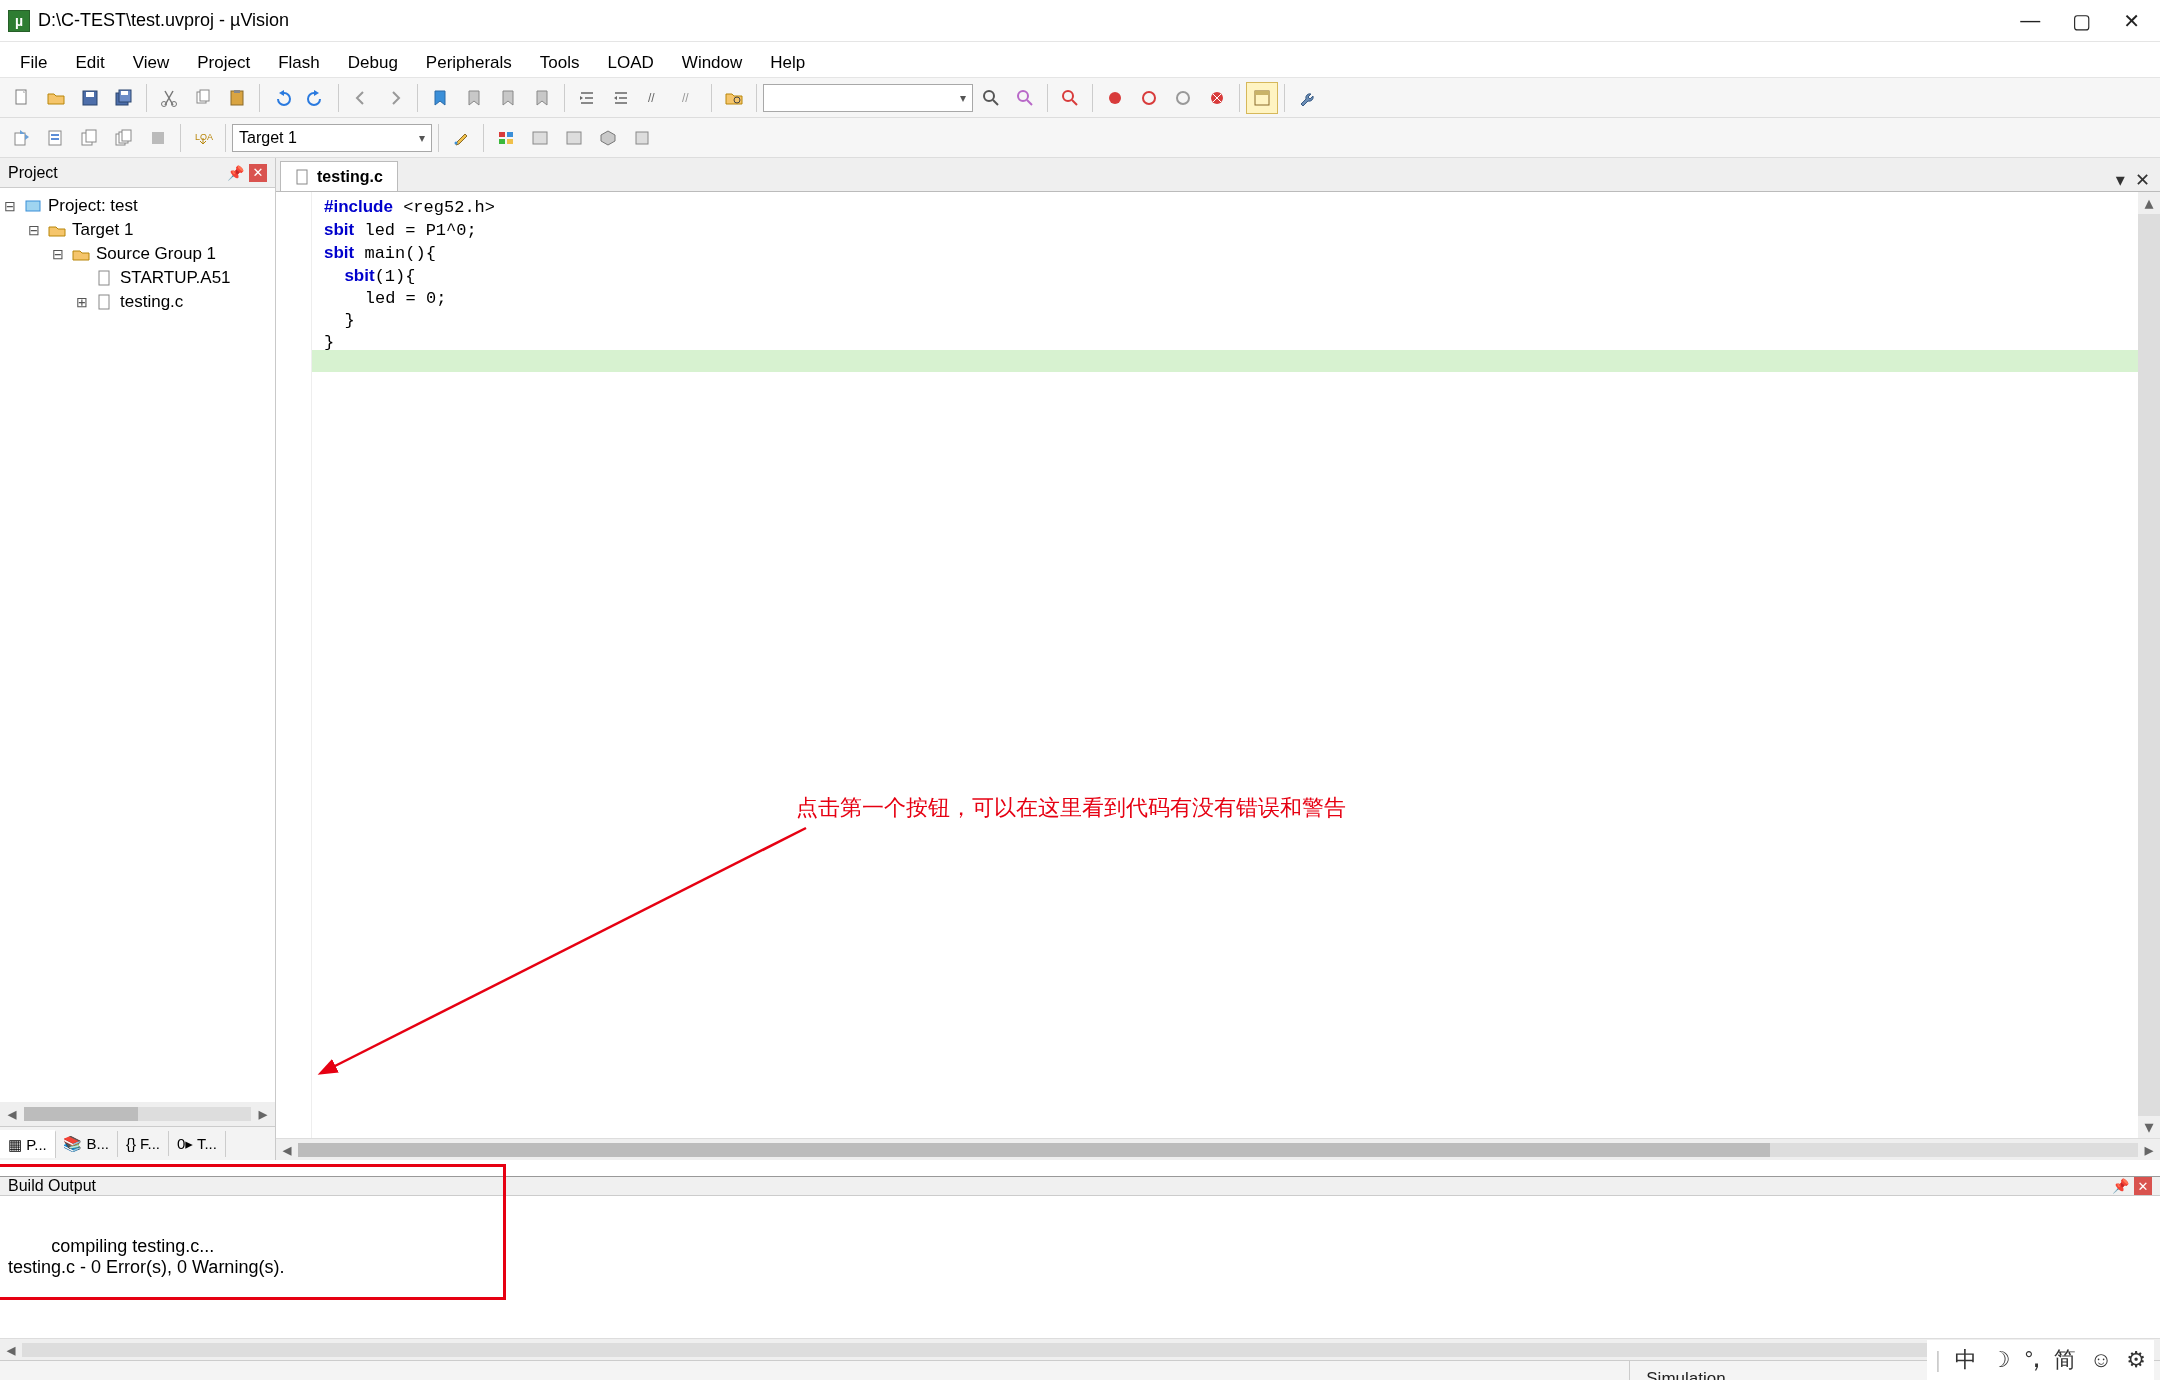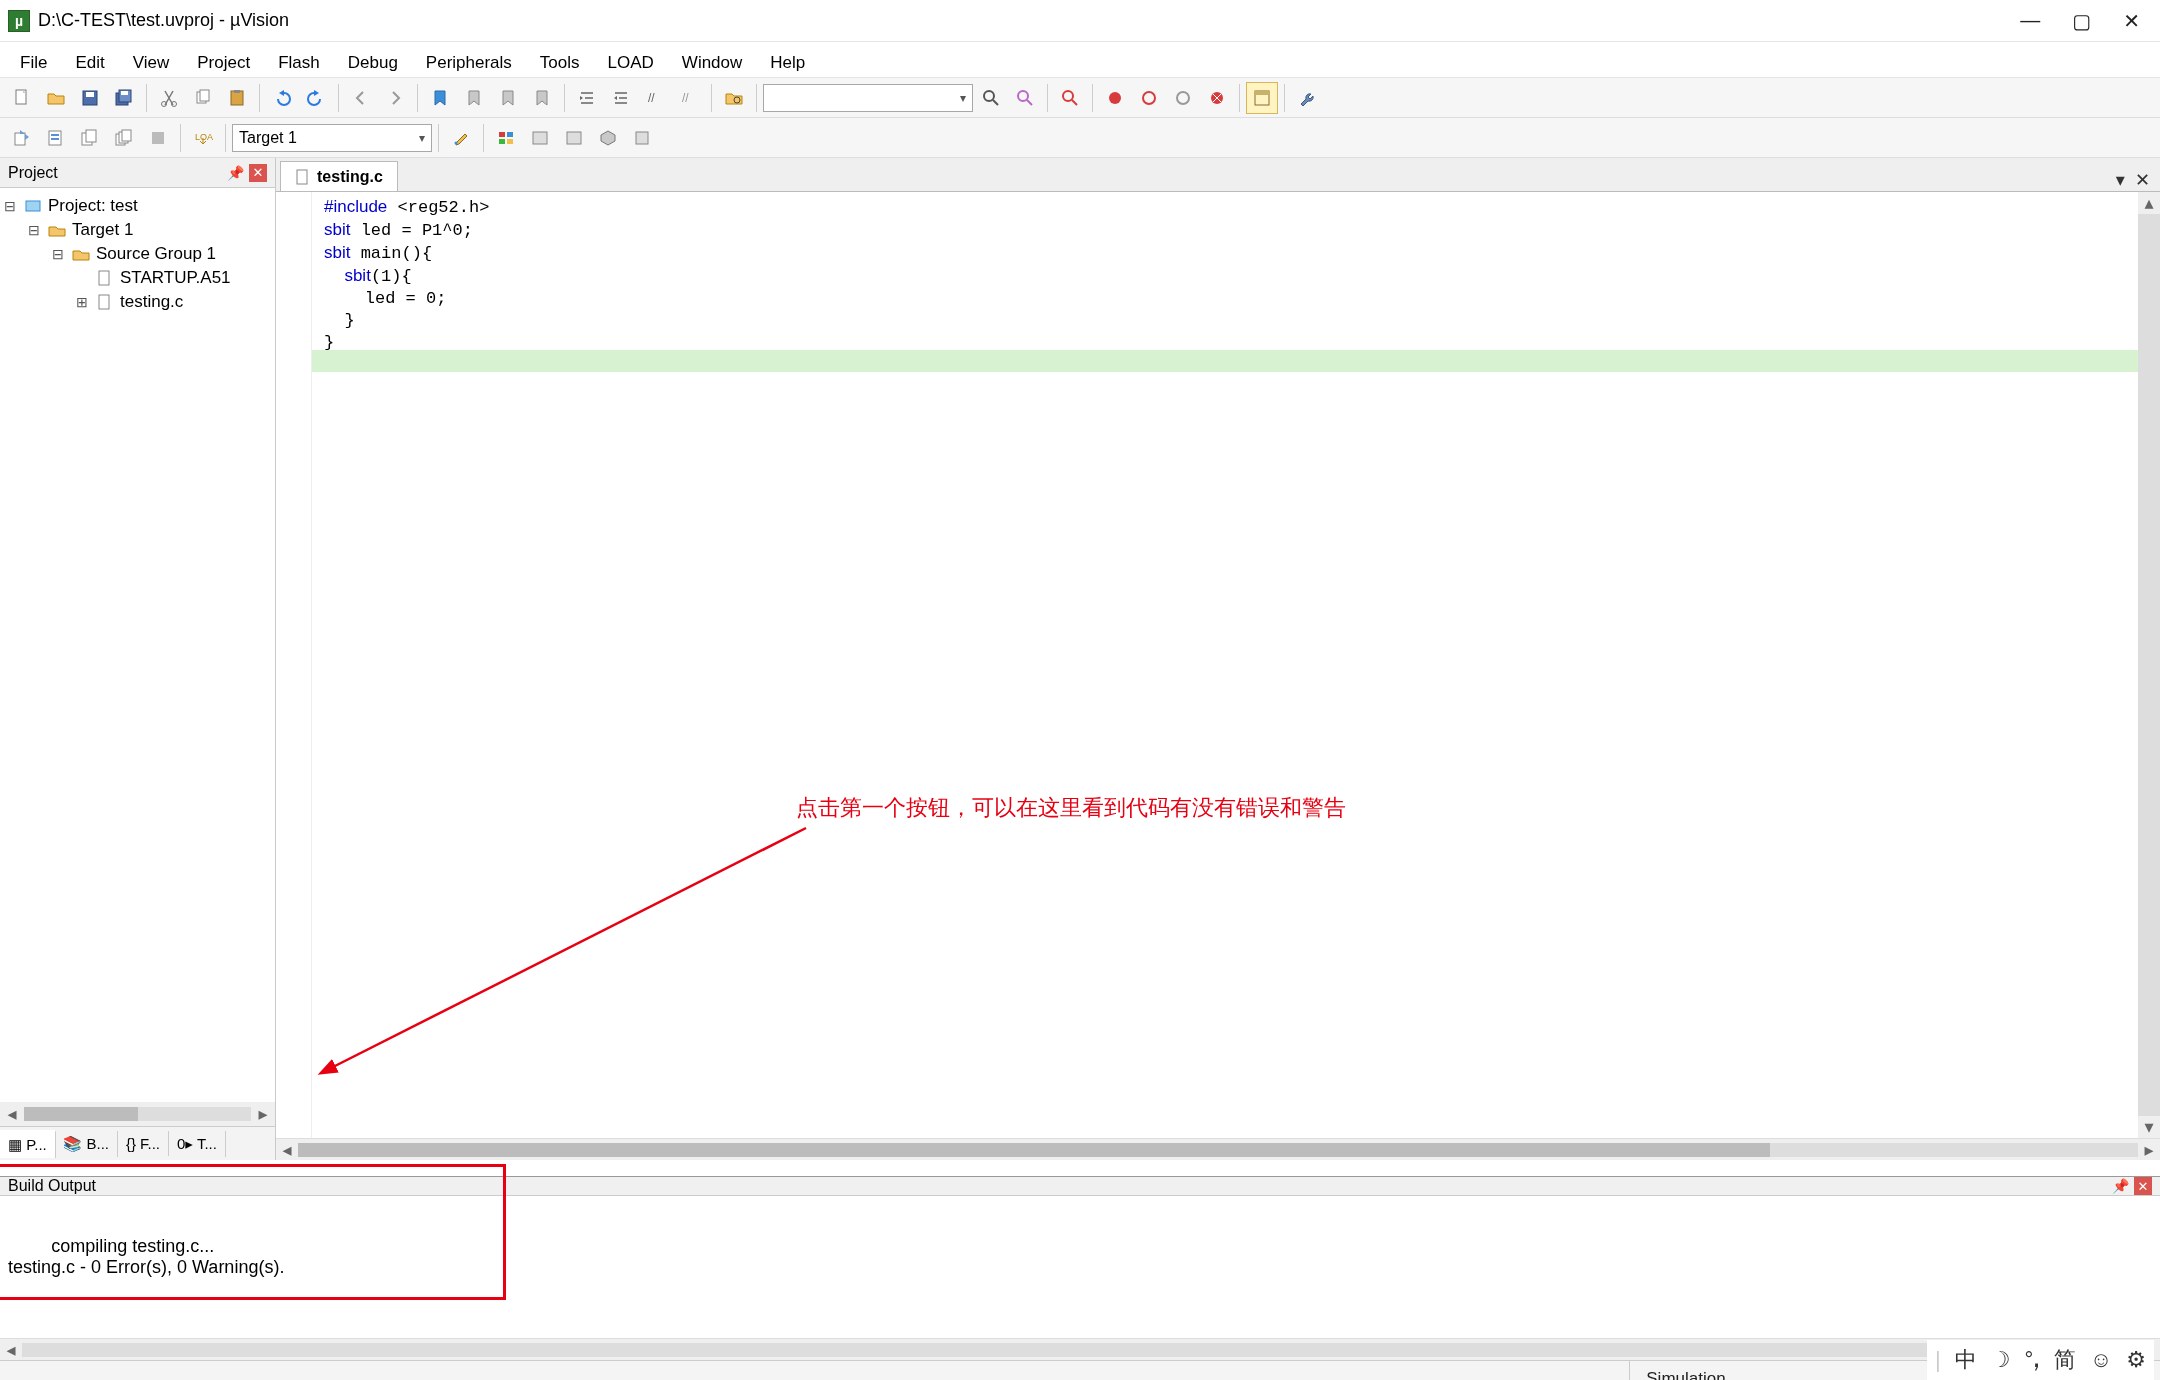--- a/index.html
+++ b/index.html
@@ -40,21 +40,21 @@
 .sidebar-tabs .tab.active { background:#fff; border-top:2px solid #fff; }
 .editor-area { flex:1; display:flex; flex-direction:column; position:relative; }
 .file-tabs { height:34px; display:flex; align-items:flex-end; background:#efefef; border-bottom:1px solid #bbb; padding-left:4px; }
 .file-tab { height:30px; display:flex; align-items:center; gap:6px; padding:0 14px; background:#fff; border:1px solid #bbb; border-bottom:none; font-size:16px; font-weight:bold; cursor:pointer; }
 .file-tab .ficon { width:16px; height:16px; }
 .file-tabs .right { margin-left:auto; display:flex; align-items:center; gap:10px; padding-right:10px; font-size:18px; color:#333; }
 .code { flex:1; background:#fff; display:flex; position:relative; }
 .gutter { width:36px; background:#fff; border-right:1px solid #eee; }
 .code pre { font-family:Consolas,"Courier New",monospace; font-size:17px; line-height:22px; padding:4px 0 4px 12px; color:#000; flex:1; white-space:pre; }
 .code .hl-line { position:absolute; left:36px; right:22px; height:22px; background:#d7f2d0; }
-.code pre .kw { color:#0000cc; }
+.code pre .kw { color:#0000cc;font-weight:bold; }
 .vscroll { width:22px; background:#efefef; display:flex; flex-direction:column; align-items:center; }
 .vscroll .arrow { height:22px; display:flex; align-items:center; justify-content:center; width:100%; color:#666; }
 .vscroll .track { flex:1; width:100%; background:#ddd; }
 .hscroll { height:22px; background:#efefef; display:flex; align-items:center; border-top:1px solid #ddd; }
 .hscroll .arrow { width:22px; text-align:center; color:#666; }
 .hscroll .track { flex:1; height:14px; background:#ddd; position:relative; }
 .hscroll .thumb { position:absolute; left:0; width:80%; height:100%; background:#bcbcbc; }
 .annotation { position:absolute; color:#e60012; font-size:22px; font-family:"Microsoft YaHei",sans-serif; pointer-events:none; }
 .arrow-svg { position:absolute; pointer-events:none; }
 .build-output { height:184px; border-top:1px solid #999; display:flex; flex-direction:column;margin-top:16px; }

